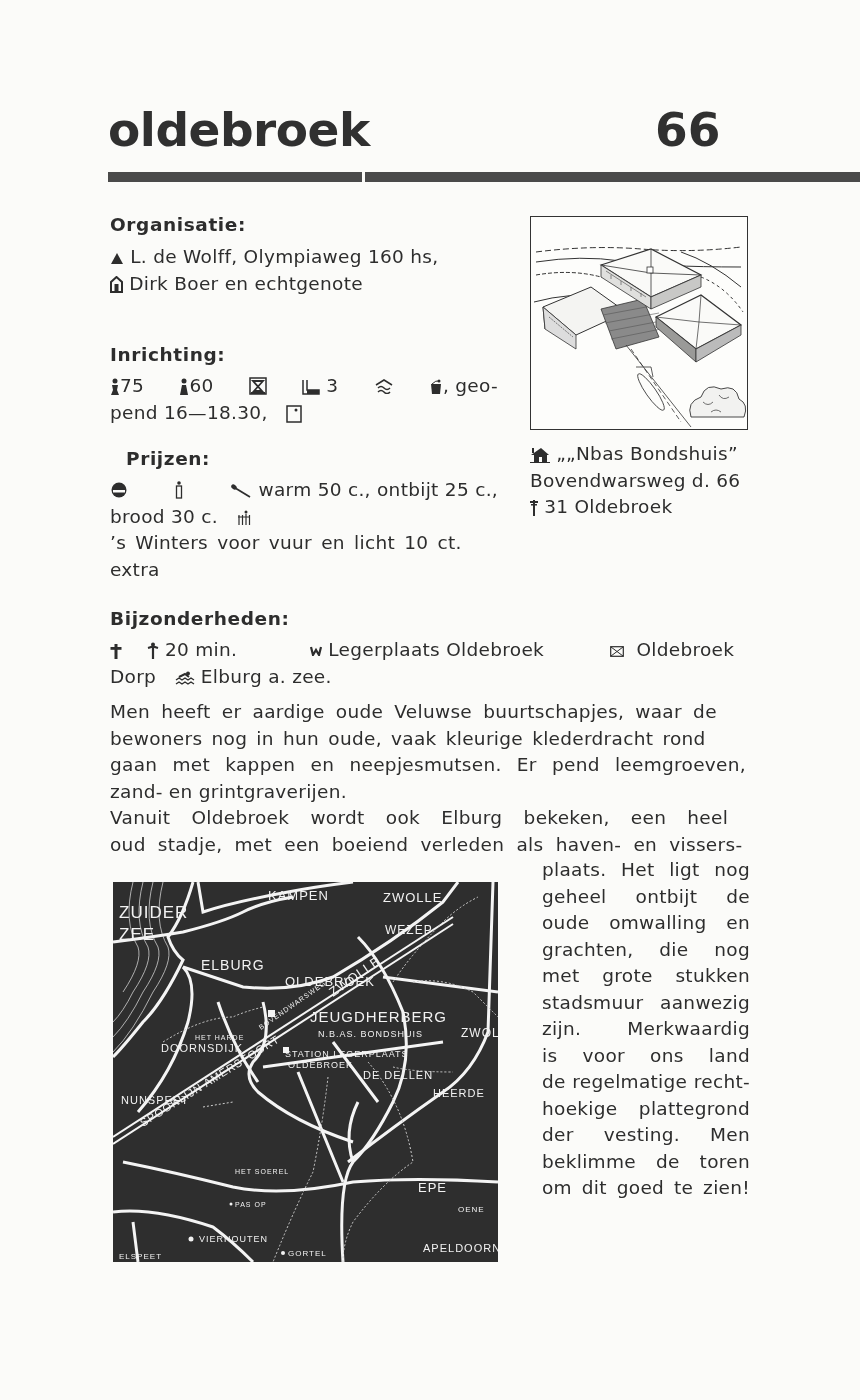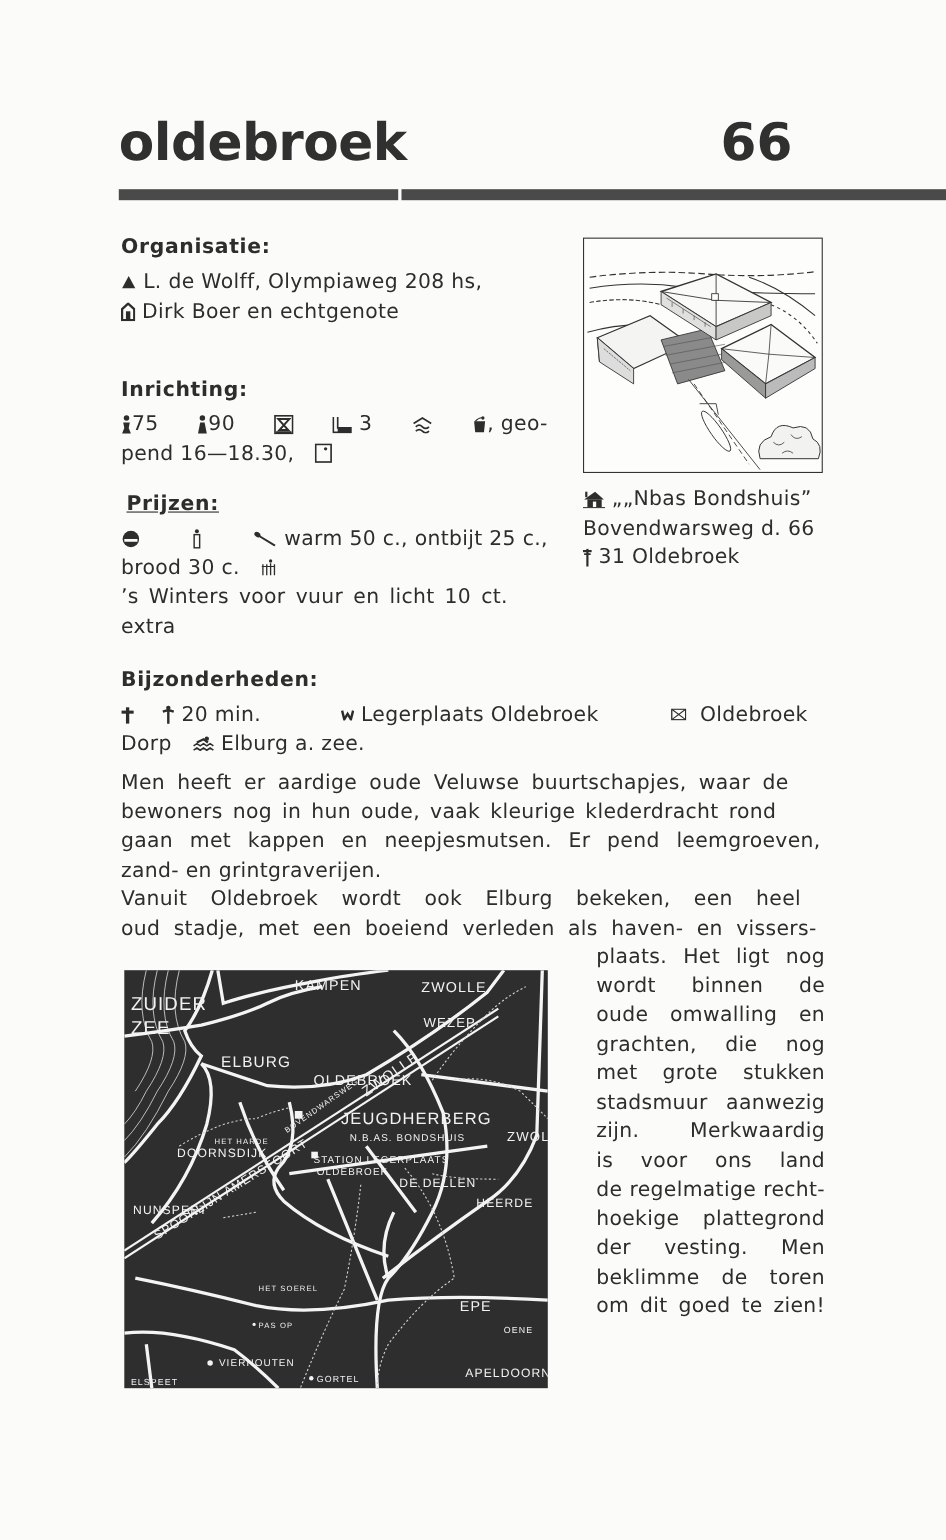--- a/index.html
+++ b/index.html
@@ -38,21 +38,21 @@
 <div class="abs rule r1"></div>
 <div class="abs rule r2"></div>
 
 <div class="abs hd" style="left:110px; top:214px;">Organisatie:</div>
 <div class="abs txt" style="left:110px; top:244px; width:388px;">
   <div class="just" style="height:26.5px;">
     <span>
       <span class="ic"><svg width="14" height="13" viewBox="0 0 14 13">
             <polygon points="7,1 13,12 1,12" fill="#2d2d2d"></polygon>
           </svg></span>
-      <span>L. de Wolff, Olympiaweg 208 hs,</span>
+      <span>L. de Wolff, Olympiaweg 160 hs,</span>
     </span>
   </div>
   <div style="height:26.5px; white-space:nowrap;">
     <span class="ic"><svg width="13" height="17" viewBox="0 0 13 17">
           <polygon points="6.5,1 12,6 12,16 1,16 1,6" fill="none" stroke="#2d2d2d" stroke-width="2"></polygon>
           <rect x="4.5" y="8" width="4" height="8" fill="#2d2d2d"></rect>
         </svg></span>
     <span>Dirk Boer en echtgenote</span>
   </div>
 </div>
@@ -60,21 +60,21 @@
 <div class="abs hd" style="left:110px; top:344px;">Inrichting:</div>
 <div class="abs txt" style="left:110px; top:373px; width:388px;">
   <div class="just" style="height:26.5px; align-items:center;">
     <span><span class="ic"><svg width="10" height="18" viewBox="0 0 10 18">
             <circle cx="5" cy="3" r="2.5" fill="#2d2d2d"></circle>
             <path d="M2 7 H8 L7 12 L9 17 H1 L3 12 Z" fill="#2d2d2d"></path>
           </svg></span><span>75</span></span>
     <span><span class="ic"><svg width="10" height="18" viewBox="0 0 10 18">
             <circle cx="5" cy="3" r="2.5" fill="#2d2d2d"></circle>
             <path d="M3 7 H7 L9 17 H1 Z" fill="#2d2d2d"></path>
-          </svg></span><span>90</span></span>
+          </svg></span><span>60</span></span>
     <span class="ic">
         <svg width="18" height="18" viewBox="0 0 18 18">
           <rect x="1" y="1" width="16" height="16" fill="none" stroke="#2d2d2d" stroke-width="1.5"></rect>
           <path d="M4 4 H14 L5 14 H13 Z" fill="none" stroke="#2d2d2d" stroke-width="1.8"></path>
           <rect x="2" y="15" width="14" height="2" fill="#2d2d2d"></rect>
         </svg>
       </span>
     <span><span class="ic"><svg width="18" height="16" viewBox="0 0 18 16">
             <path d="M1 1 V15 H17 V11 H5 V1" fill="none" stroke="#2d2d2d" stroke-width="1.5"></path>
             <rect x="5" y="11" width="12" height="4" fill="#2d2d2d"></rect>
@@ -94,21 +94,21 @@
   </div>
   <div style="height:26.5px; white-space:nowrap;">
     <span>pend 16—18.30,</span>
     &nbsp;&nbsp;<span class="ic"><svg width="16" height="18" viewBox="0 0 16 18">
           <rect x="1" y="1" width="14" height="16" fill="none" stroke="#2d2d2d" stroke-width="1.5"></rect>
           <circle cx="10" cy="5" r="1.5" fill="#2d2d2d"></circle>
         </svg></span>
   </div>
 </div>
 
-<div class="abs hd" style="left:115px; top:448px;text-decoration:underline;">Prijzen:</div>
+<div class="abs hd" style="left:126px; top:448px;">Prijzen:</div>
 <div class="abs txt" style="left:110px; top:477px; width:388px;">
   <div class="just" style="height:26.5px; align-items:center;">
     <span class="ic">
         <svg width="18" height="16" viewBox="0 0 18 16">
           <circle cx="9" cy="8" r="7.5" fill="#2d2d2d"></circle>
           <rect x="3" y="8" width="12" height="2.5" fill="#fbfbf9"></rect>
         </svg>
       </span>
     <span class="ic">
         <svg width="8" height="18" viewBox="0 0 8 18">
@@ -258,21 +258,21 @@
   <div class="just" style="height:26.5px;">
       <span style="word-spacing:15px;">Vanuit Oldebroek wordt ook Elburg bekeken, een heel</span>
     </div>
   <div class="just" style="height:26.5px;">
       <span style="word-spacing:6px;">oud stadje, met een boeiend verleden als haven- en vissers-</span>
     </div>
 </div>
 
 <div class="abs txt" style="left:542px; top:857px; width:208px; text-align:justify; text-align-last:justify;">
   <div style="height:26.5px;">plaats. Het ligt nog</div>
-  <div style="height:26.5px;">wordt binnen de</div>
+  <div style="height:26.5px;">geheel ontbijt de</div>
   <div style="height:26.5px;">oude omwalling en</div>
   <div style="height:26.5px;">grachten, die nog</div>
   <div style="height:26.5px;">met grote stukken</div>
   <div style="height:26.5px;">stadsmuur aanwezig</div>
   <div style="height:26.5px;">zijn. Merkwaardig</div>
   <div style="height:26.5px;">is voor ons land</div>
   <div style="height:26.5px;">de regelmatige recht-</div>
   <div style="height:26.5px;">hoekige plattegrond</div>
   <div style="height:26.5px;">der vesting. Men</div>
   <div style="height:26.5px;">beklimme de toren</div>

